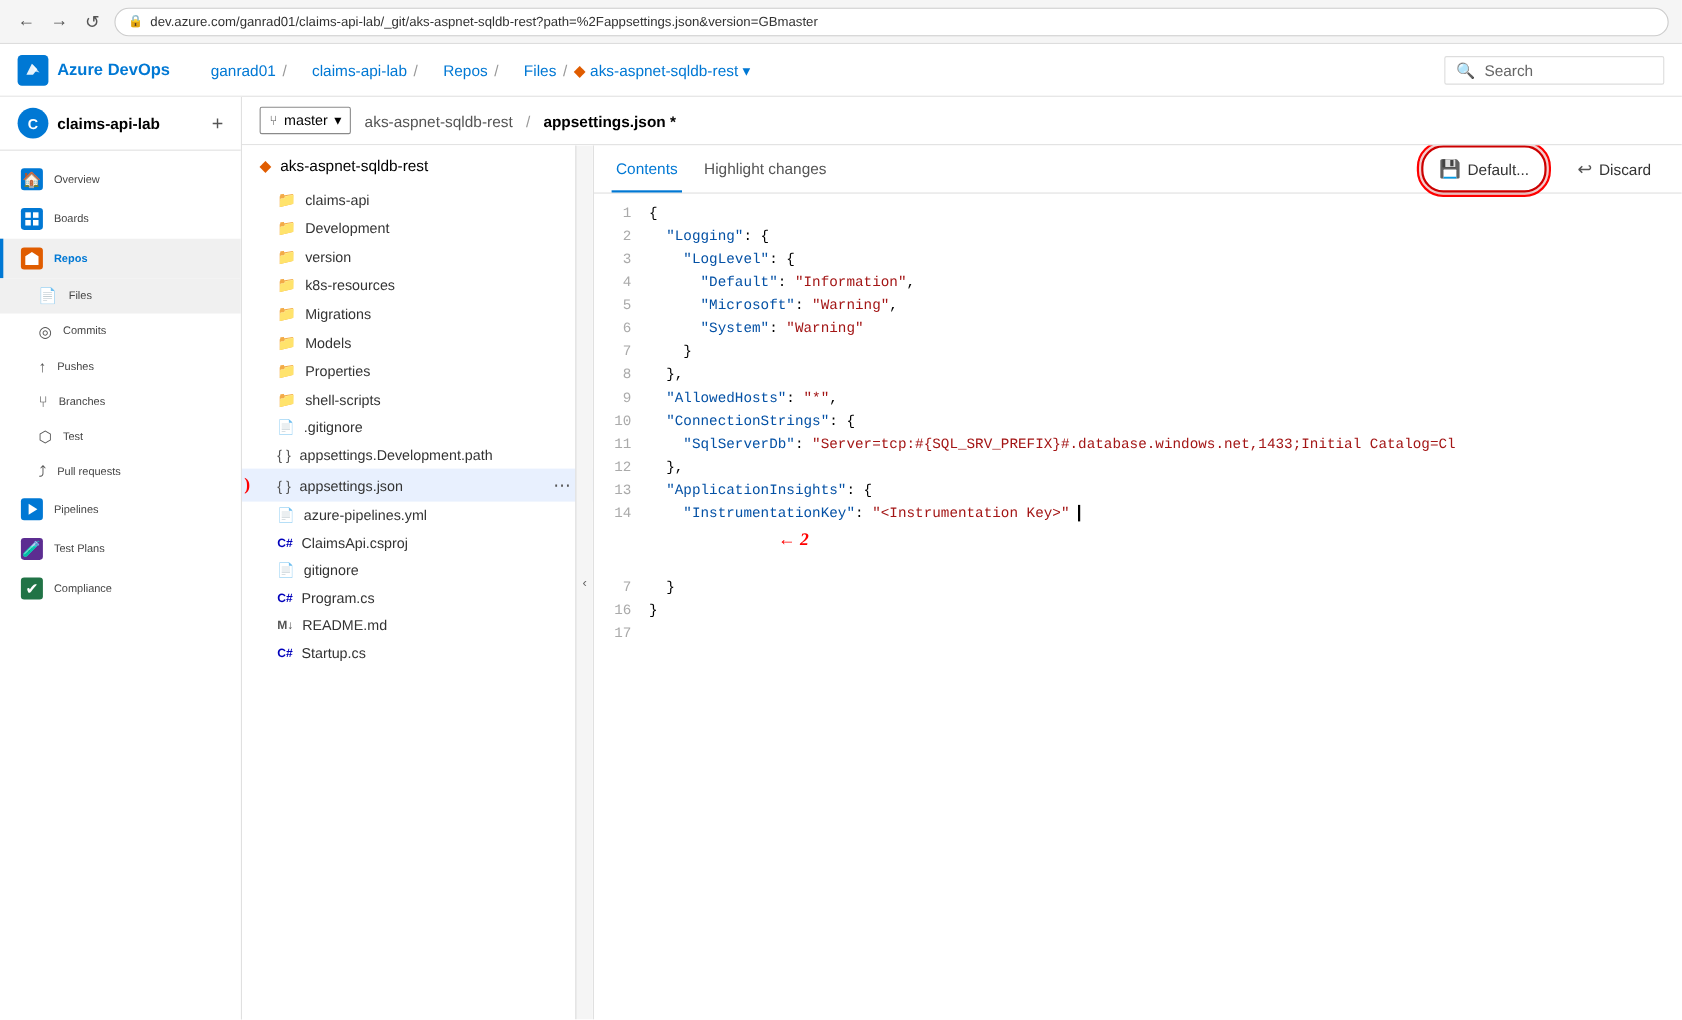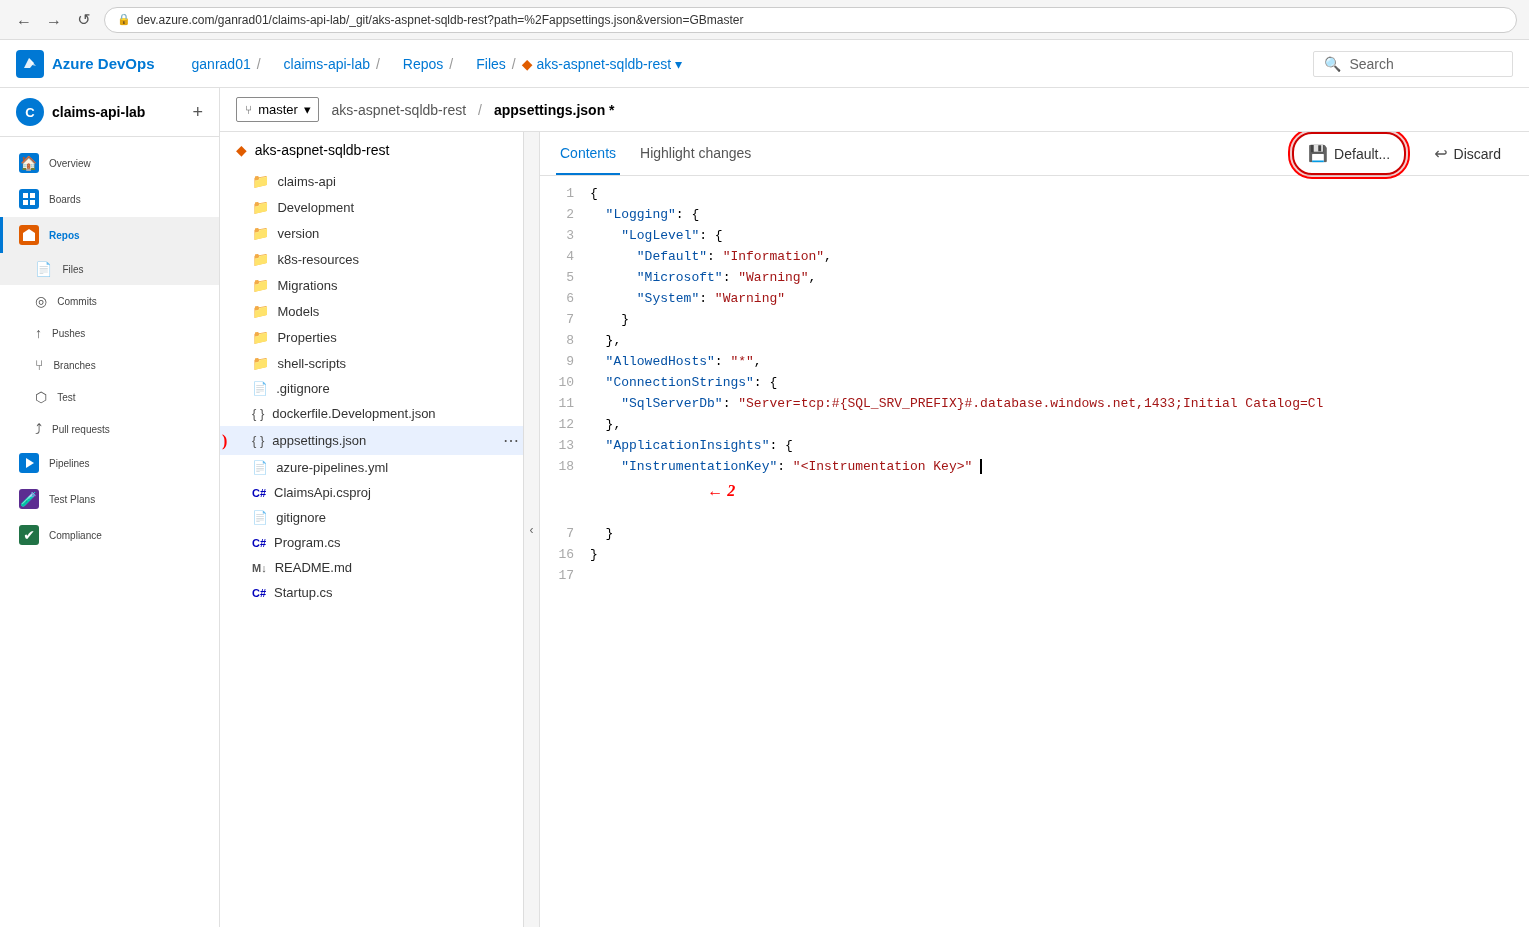--- a/index.html
+++ b/index.html
@@ -447,21 +447,21 @@
           <span class="folder-icon">📁</span>
           <span class="tree-item-name">shell-scripts</span>
         </div>
 
         <div class="tree-item folder">
           <span class="file-icon">📄</span>
           <span class="tree-item-name">.gitignore</span>
         </div>
         <div class="tree-item folder">
           <span class="file-icon json">{ }</span>
-          <span class="tree-item-name">dockerfile.Development.json</span>
+          <span class="tree-item-name">appsettings.Development.path</span>
         </div>
         <div class="tree-item folder selected" style="position: relative;">
             <span style="position: absolute; left: 2px; top: 50%; transform: translateY(-50%); color: red; font-size: 16px; font-weight: bold; font-family: Georgia, serif;">)</span>
           <span class="file-icon json">{ }</span>
           <span class="tree-item-name">appsettings.json</span>
           <span class="tree-item-menu">⋯</span>
         </div>
         <div class="tree-item folder">
           <span class="file-icon yml">📄</span>
           <span class="tree-item-name">azure-pipelines.yml</span>
@@ -559,21 +559,21 @@
           </div>
           <div class="code-line">
             <span class="line-num">12</span>
             <span class="line-content">  <span class="s-brace">},</span></span>
           </div>
           <div class="code-line">
             <span class="line-num">13</span>
             <span class="line-content">  <span class="s-key">"ApplicationInsights"</span><span class="s-punc">: {</span></span>
           </div>
           <div class="code-line line-14">
-            <span class="line-num">18</span>
+            <span class="line-num">14</span>
             <span class="line-content">    <span class="s-key">"InstrumentationKey"</span><span class="s-punc">: </span><span class="s-str">"&lt;Instrumentation Key&gt;"</span><span class="cursor"> </span>
               <span class="annotation-2">← 2</span>
             </span>
           </div>
           <div class="code-line">
             <span class="line-num">7</span>
             <span class="line-content">  <span class="s-brace">}</span></span>
           </div>
           <div class="code-line">
             <span class="line-num">16</span>

